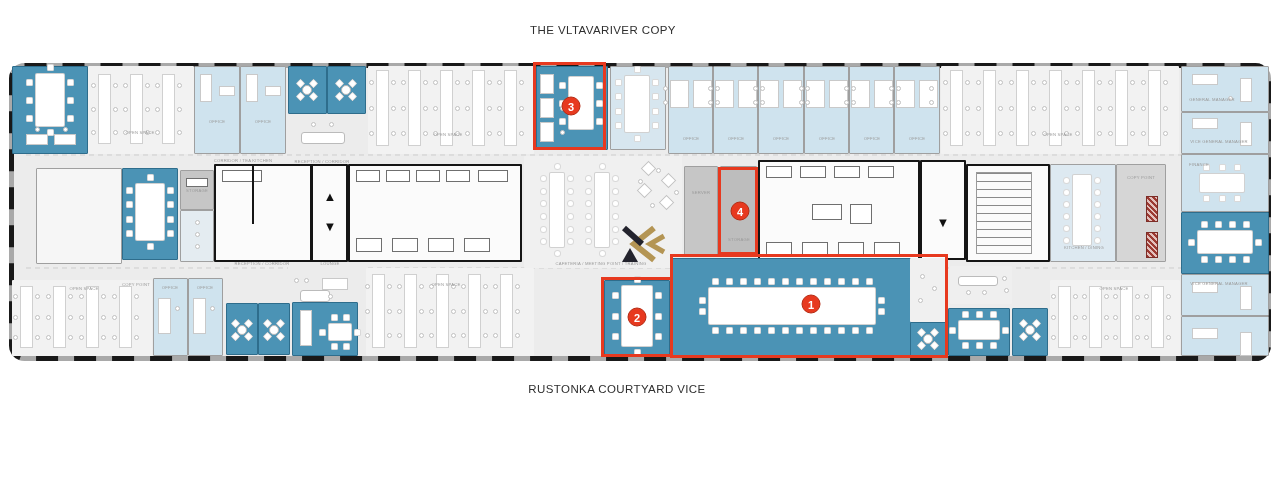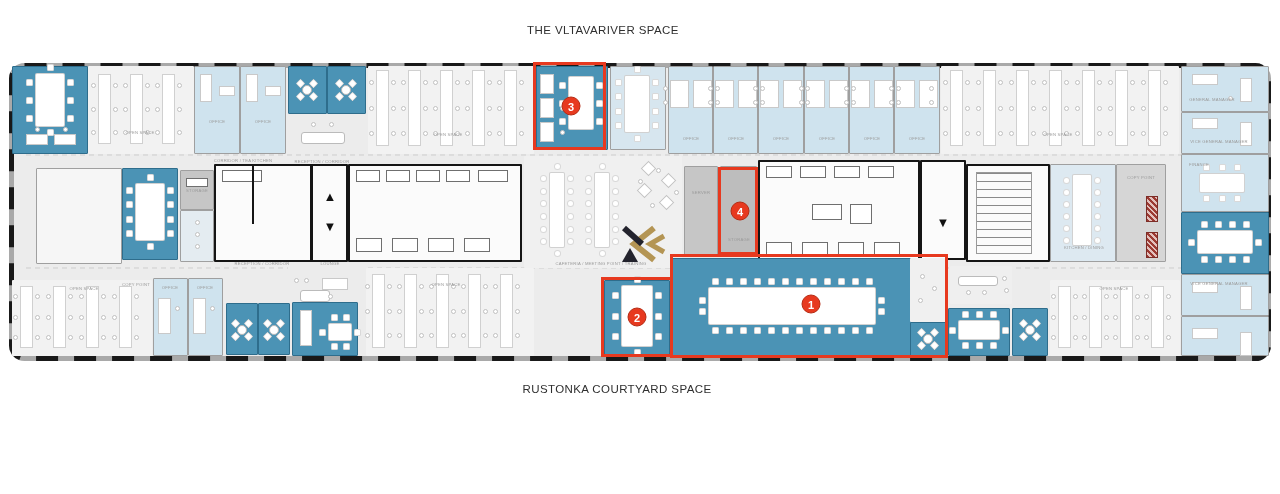--- a/index.html
+++ b/index.html
@@ -30,21 +30,21 @@
   .tri{font-size:13px;color:#111;transform:translate(-50%,-50%);z-index:8;background:transparent;}
   .rlabel{font-size:10px;color:#9b9b9b;letter-spacing:.5px;white-space:nowrap;transform:translate(-50%,-50%) scale(.42);z-index:9;}
   .hbox{border:3.5px solid #e7391f;z-index:30;background:transparent;}
   .marker{width:19px;height:19px;border-radius:50%;background:#e7391f;border:1px solid #b52b13;color:#fff;font-size:11px;font-weight:bold;display:flex;align-items:center;justify-content:center;transform:translate(-50%,-50%);z-index:40;}
   #logo{position:absolute;left:612px;top:162px;z-index:12;}
 </style>
 </head>
 <body>
 
 <div class="stage">
-  <div class="title top">THE VLTAVARIVER SPACE</div>
+  <div class="title top">THE VLTAVARIVER COPY</div>
 
   <div id="plan">
     <svg id="shell" width="1264" height="300">
       <rect x="3.5" y="3.5" width="1257" height="293" rx="13" fill="#ececec" stroke="#a9a9a9" stroke-width="5"></rect>
       <rect x="3.5" y="3.5" width="1257" height="293" rx="13" fill="none" stroke="#191919" stroke-width="5" stroke-dasharray="22 16"></rect>
       <line x1="18" y1="93" x2="1246" y2="93" stroke="#cdcdcd" stroke-width="1" stroke-dasharray="5 4"></line>
       <line x1="18" y1="206" x2="1246" y2="206" stroke="#cdcdcd" stroke-width="1" stroke-dasharray="5 4"></line>
     </svg>
     <div id="plan-inner">
         <div class="room" style="left: 4px; top: 4px; width: 76px; height: 88px; background: rgb(75, 147, 181); border: 1px solid rgb(46, 109, 140);"></div>
@@ -640,14 +640,14 @@
         <div class="marker" style="left: 732px; top: 149px; background: rgb(231, 57, 31);">4</div>
       </div>
     <svg id="logo" width="48" height="40" viewBox="0 0 48 40">
       <path d="M34 4 L14 20 L34 36" stroke="#b49554" stroke-width="6" fill="none"></path>
       <path d="M44 12 L30 20 L44 28" stroke="#b49554" stroke-width="5" fill="none"></path>
       <path d="M4 4 L22 20" stroke="#23232d" stroke-width="6" fill="none"></path>
       <polygon points="2,38 18,38 10,24" fill="#23232d"></polygon>
     </svg>
   </div>
 
-  <div class="title bottom">RUSTONKA COURTYARD SPACE</div>
+  <div class="title bottom">RUSTONKA COURTYARD VICE</div>
 </div>
 
 </body></html>

